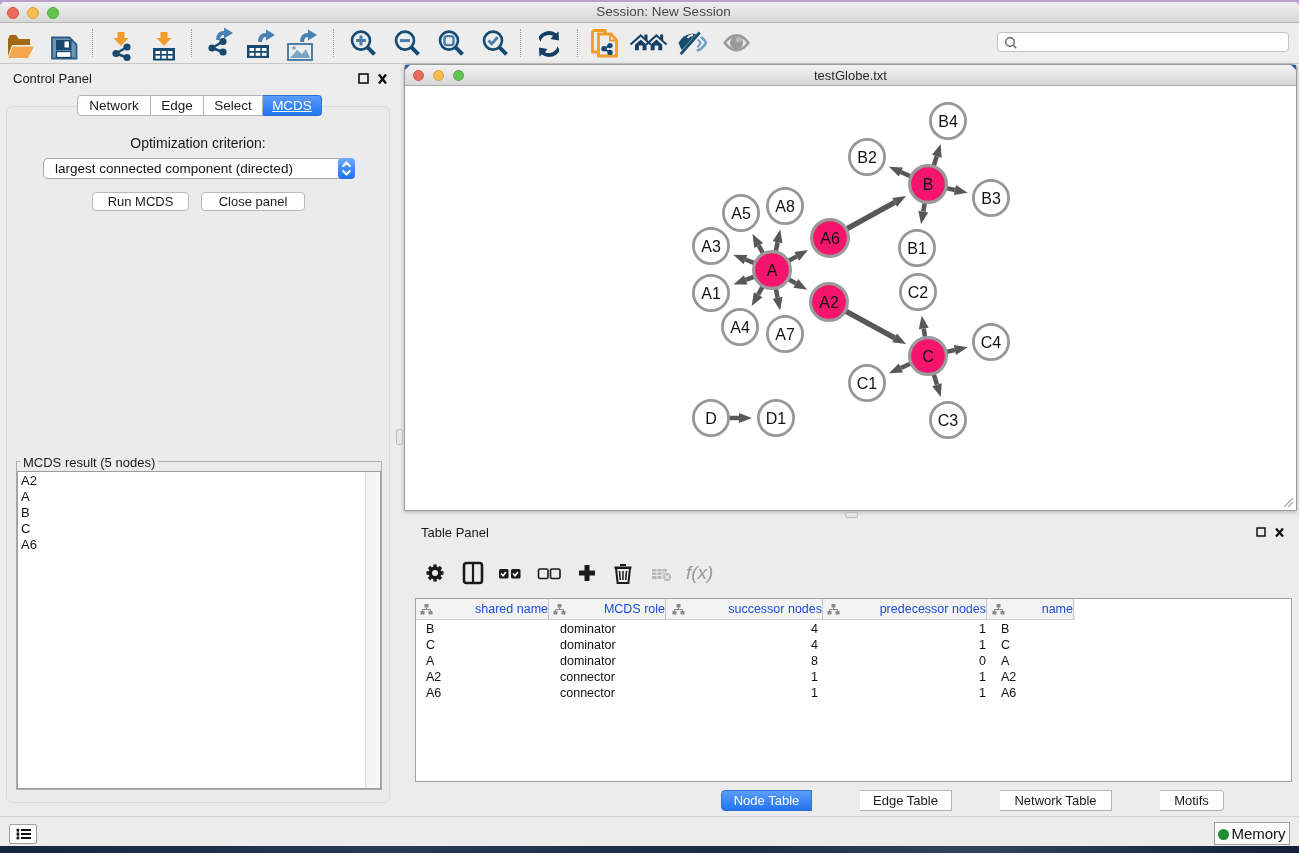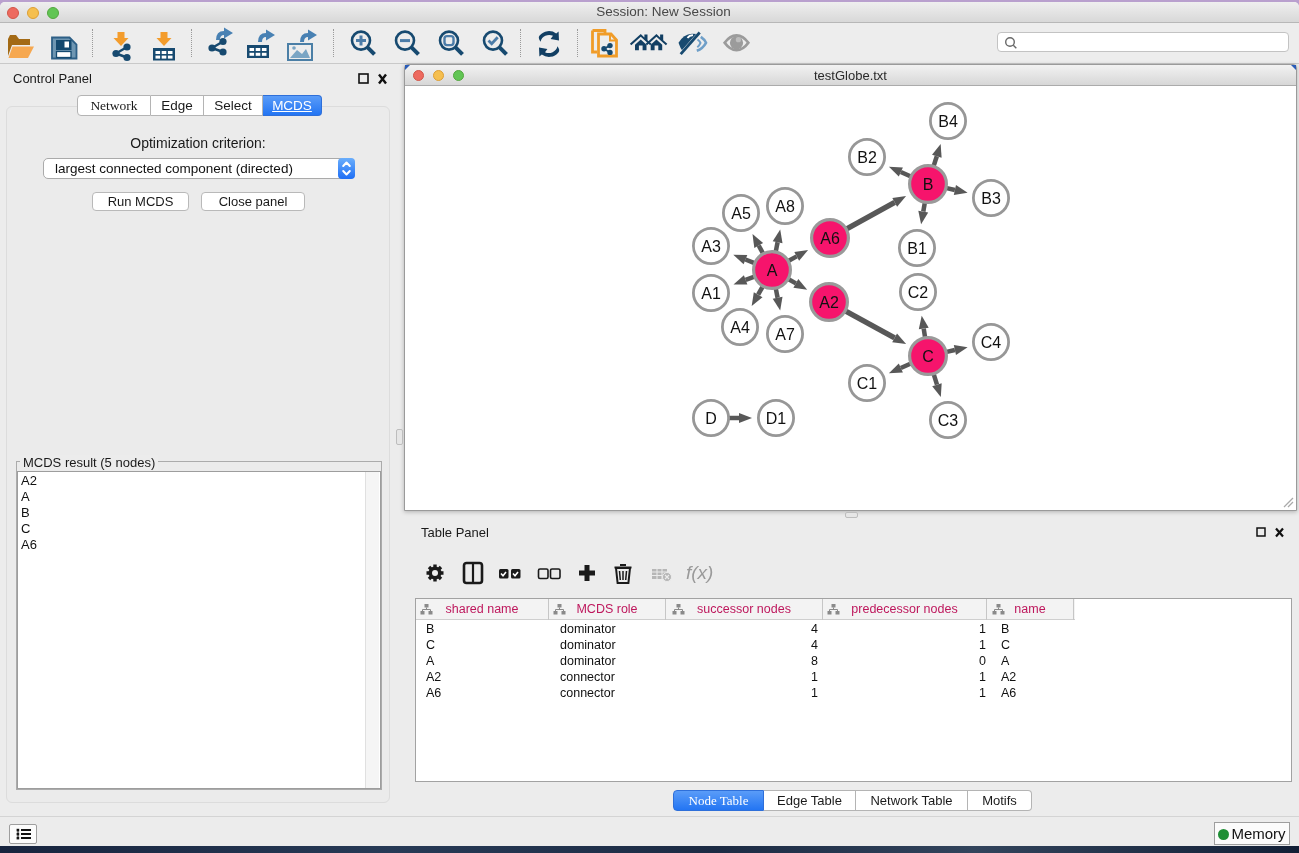--- a/index.html
+++ b/index.html
@@ -13,45 +13,45 @@
 .tl { width:12px; height:12px; border-radius:50%; top:4.5px; position:absolute; }
 
 #toolbar { left:0; top:23px; width:1299px; height:41px; background:#ededed; border-bottom:1px solid #c9c9c9; }
 .tsep { position:absolute; top:6px; width:0px; height:28px; border-left:1px dotted #9a9a9a; }
 #searchbox { left:997px; top:9px; width:292px; height:20px; background:#fff; border:1px solid #c3c3c3; border-radius:4px; }
 
 #cp-title { left:13px; top:71px; font-size:13px; color:#1a1a1a; }
 #cp-card { left:6px; top:106px; width:384px; height:697px; background:#ebebeb; border:1px solid #dcdcdc; border-radius:6px; }
 .tabs { position:absolute; display:flex; height:21px; }
 .tab { border:1px solid #b4b4b4; border-left:none; background:#fff; font-size:13.5px; color:#1a1a1a; text-align:center; line-height:19px; }
-.tab.first { border-left:1px solid #b4b4b4; border-radius:4px 0 0 4px;font-family:Liberation Serif, serif; }
+.tab.first { border-left:1px solid #b4b4b4; border-radius:4px 0 0 4px; }
 .tab.last { border-radius:0 4px 4px 0; }
 .tab.sel { background:linear-gradient(#5a9cf8,#2375f3); color:#fff; border-color:#2e6fd9; }
 #optlabel { left:0px; top:135px; width:396px; text-align:center; font-size:14px; color:#1a1a1a; }
 #dropdown { left:43px; top:158px; width:312px; height:21px; background:#fff; border:1px solid #aaa; border-radius:5px; font-size:13.5px; color:#111; text-align:left; padding-left:11px; line-height:19px; }
 #dropbtn { left:338px; top:158px; width:17px; height:21px; background:linear-gradient(#6aaefc,#1e6ef5); border-radius:4px; }
 .btn { position:absolute; height:19px; background:#fff; border:1px solid #b9b9b9; border-radius:4px; font-size:13px; color:#1a1a1a; text-align:center; line-height:17px; }
 #fieldset { left:16px; top:461px; width:366px; height:329px; border:1px solid #ababab; }
 #fieldlegend { left:20px; top:455px; background:#ececec; font-size:13px; color:#1a1a1a; padding:0 3px; }
 #mcdslist { left:17px; top:471px; width:364px; height:318px; background:#fff; border:1px solid #9d9d9d; font-size:13px; color:#111; line-height:16px; padding:1px 0 0 3px; }
 #mcdsscroll { left:365px; top:472px; width:14px; height:316px; background:#f5f5f5; border-left:1px solid #e0e0e0; }
 
 #netwin { left:404px; top:64px; width:893px; height:447px; background:#fff; border:1px solid #9a9a9a; border-radius:4px 4px 0 0; box-shadow:0 1px 4px rgba(0,0,0,0.25); }
 #nettitle { left:0; top:0; width:891px; height:21px; background:linear-gradient(#f2f2f2,#d7d7d7); border-bottom:1px solid #ababab; border-radius:4px 4px 0 0; position:absolute; }
 #nettitle .title { width:100%; text-align:center; font-size:13px; color:#2a2a2a; top:3px; position:absolute; }
 .tl2 { width:11px; height:11px; border-radius:50%; top:5px; position:absolute; }
 
 #tp-title { left:421px; top:525px; font-size:13px; color:#1a1a1a; }
 #tbl { left:415px; top:598px; width:877px; height:184px; background:#fff; border:1px solid #a2a2a2; }
 #tblhead { position:absolute; left:0; top:0; height:21px; background:#f3f3f3; border-bottom:1px solid #cfcfcf; }
-.hcell { position:absolute; top:0; height:21px; border-right:1px solid #c6c6c6; font-size:12.5px; color:#be185d; text-align:center; line-height:21px; }
+.hcell { position:absolute; top:0; height:21px; border-right:1px solid #c6c6c6; font-size:12.5px; color:#1d4ed8; text-align:right; line-height:21px; }
 .trow { position:absolute; font-size:12.5px; color:#111; height:16px; line-height:16px; }
 .tcell { position:absolute; }
 .num { text-align:right; }
-.btab { border:1px solid #b4b4b4; border-left:none; background:#fff; font-size:13px; color:#1a1a1a; text-align:center; line-height:19px; }
+.btab { border:1px solid #b4b4b4; border-left:none; background:#fff; font-size:13px; color:#1a1a1a; text-align:center; line-height:19px;margin-left:48px; }
 
 #statusbar { left:0px; top:816px; width:1299px; height:30px; background:#ececec; border-top:1px solid #d4d4d4; }
 #listbtn { left:9px; top:824px; width:28px; height:20px; background:#fbfbfb; border:1px solid #9e9e9e; border-radius:2px; }
 #membtn { left:1214px; top:822px; width:76px; height:23px; background:#fbfbfb; border:1px solid #9e9e9e; font-size:15px; color:#111; text-align:center; line-height:21px; }
 .grip { position:absolute; background:#e6e6e6; border:1px solid #bdbdbd; }
 text { font-family:"Liberation Sans", sans-serif; }
 </style></head>
 <body>
 <div class="abs" id="mainwin"></div>
 <div class="abs" id="desktopbottom"></div>

